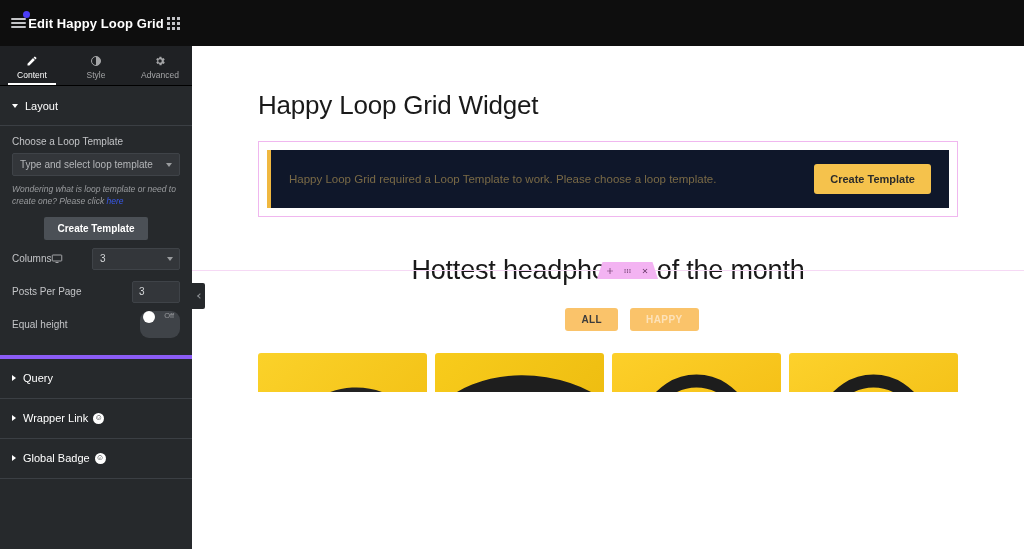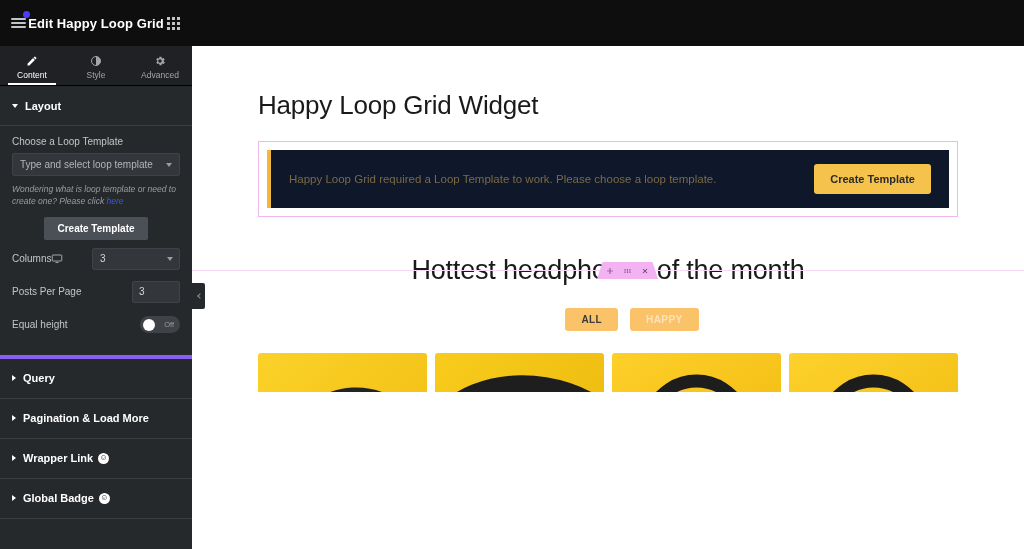--- a/index.html
+++ b/index.html
@@ -71,21 +71,21 @@
   }
   .tab svg { display: block; }
 
   .panel-body { flex: 1; overflow: hidden; background: #26292c; }
 
   .section-title {
     height: 40px;
     display: flex; align-items: center;
     padding: 0 12px;
     color: #ffffff;
-    font-size: 11px; font-weight: 700;
+    font-size: 11px; font-weight: 400;
     border-bottom: 1px solid #3b3f44;
     cursor: pointer;
   }
   .caret-down, .caret-right {
     width: 0; height: 0; margin-right: 7px;
     border-left: 3.5px solid transparent;
     border-right: 3.5px solid transparent;
   }
   .caret-down { border-top: 4px solid #ffffff; }
   .caret-right {
@@ -170,24 +170,24 @@
   .num-input {
     width: 48px; height: 22px;
     background: #33363a;
     border: 1px solid #3f4348;
     border-radius: 2px;
     color: #d4d6d8; font-size: 10px;
     padding: 0 6px;
     font-family: inherit;
   }
   .switch {
-    width: 40px; height: 17px;
+    width: 40px; height: 27px;
     background: #3f4348;
     border-radius: 9px;
-    display: flex; align-items: center;
+    display: flex; 
     padding: 0 3px;
     cursor: pointer;
     position: relative;
   }
   .switch .knob {
     width: 12px; height: 12px; border-radius: 50%;
     background: #ffffff;
   }
   .switch .off-label {
     position: absolute; right: 6px;
@@ -403,24 +403,20 @@
         <div class="switch">
           <span class="knob"></span>
           <span class="off-label">Off</span>
         </div>
       </div>
 
       <div class="sections-wrap">
         <div class="section-title">
           <span class="caret-right"></span>
           <span>Query</span>
-        </div>
-        <div class="section-title">
-          <span class="caret-right"></span>
-          <span>Pagination &amp; Load More</span>
         </div>
         <div class="section-title">
           <span class="caret-right"></span>
           <span>Wrapper Link</span>
           <span class="pro-badge">☺</span>
         </div>
         <div class="section-title">
           <span class="caret-right"></span>
           <span>Global Badge</span>
           <span class="pro-badge">☺</span>

